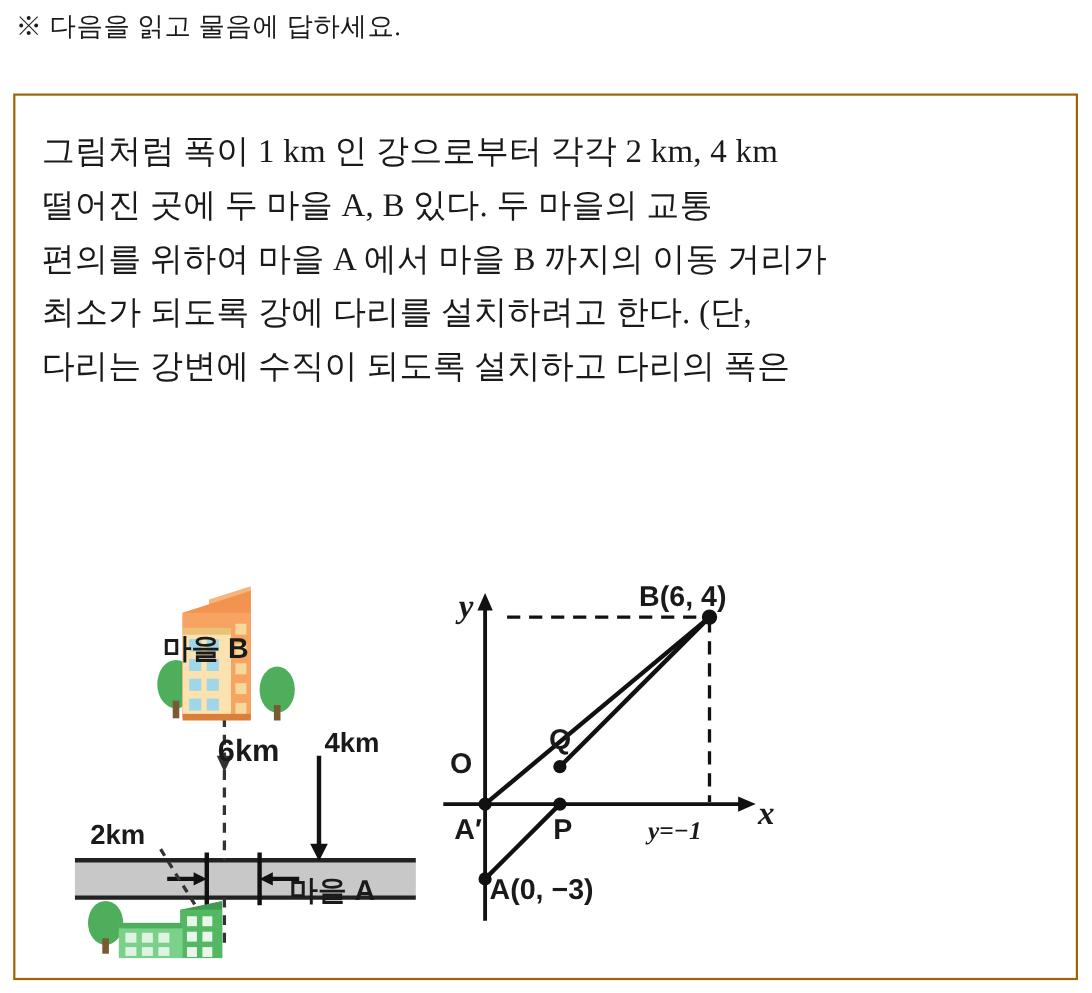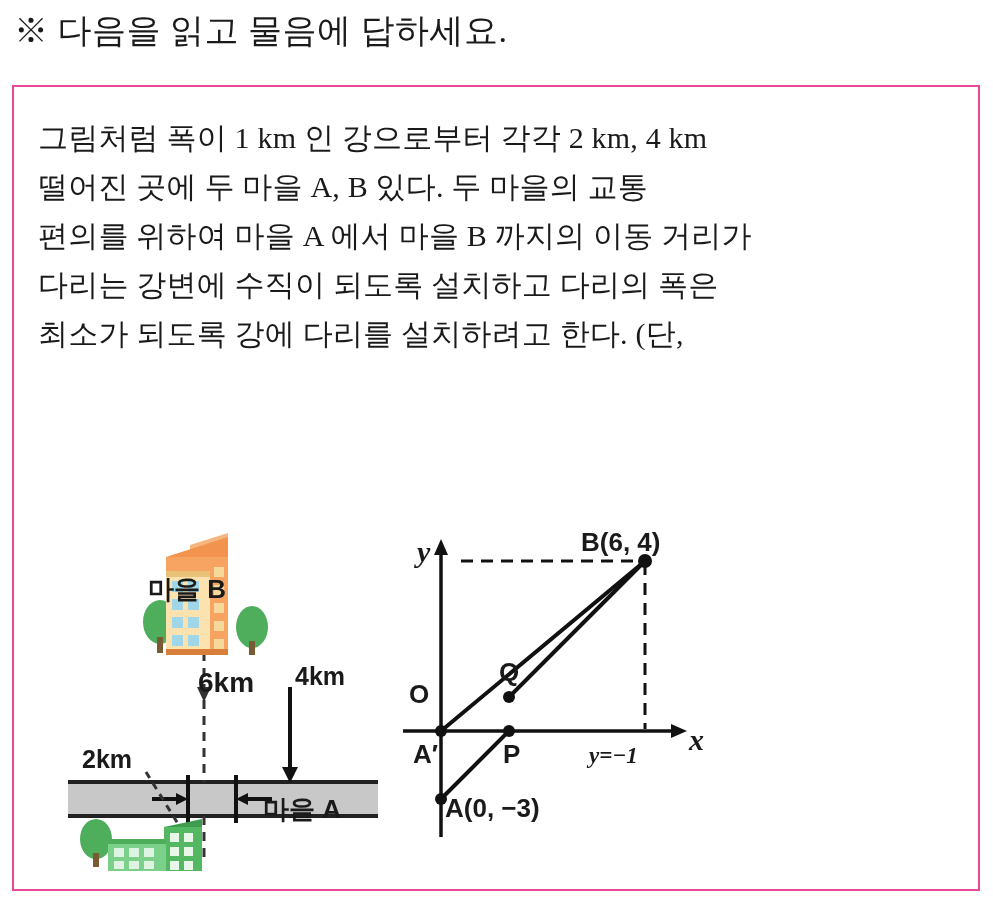--- a/index.html
+++ b/index.html
@@ -16,31 +16,31 @@
   }
   .page {
     position: relative;
     width: 993px;
     height: 903px;
   }
   .instruction {
     position: absolute;
     left: 14px;
     top: 8px;
-    font-size: 34px;
+    font-size: 24px;
     letter-spacing: 0.5px;
     white-space: nowrap;
   }
   .problem-box {
     position: absolute;
     left: 12px;
     top: 85px;
     width: 968px;
     height: 806px;
-    border: 2px solid #ec4899;
+    border: 2px solid #a16207;
     box-sizing: border-box;
     background: #fff;
   }
   .stem {
     position: absolute;
     left: 24px;
     top: 26px;
     width: 920px;
     font-size: 30px;
     line-height: 49px;
@@ -105,22 +105,22 @@
 <div class="page">
 
   <div class="instruction">※ 다음을 읽고 물음에 답하세요.</div>
 
   <div class="problem-box">
 
     <div class="stem">
       <span class="ln">그림처럼 폭이 1 km 인 강으로부터 각각 2 km, 4 km</span>
       <span class="ln">떨어진 곳에 두 마을 A, B 있다. 두 마을의 교통</span>
       <span class="ln">편의를 위하여 마을 A 에서 마을 B 까지의 이동 거리가</span>
+      <span class="ln">최소가 되도록 강에 다리를 설치하려고 한다. (단,</span>
       <span class="ln">다리는 강변에 수직이 되도록 설치하고 다리의 폭은</span>
-      <span class="ln">최소가 되도록 강에 다리를 설치하려고 한다. (단,</span>
     </div>
 
     <div class="figure">
 
       <div class="illus">
 
         <svg width="330" height="350" viewBox="0 0 330 350">
 
           <g>
             <rect x="0" y="255" width="310" height="34" fill="#c8c8c8"></rect>

